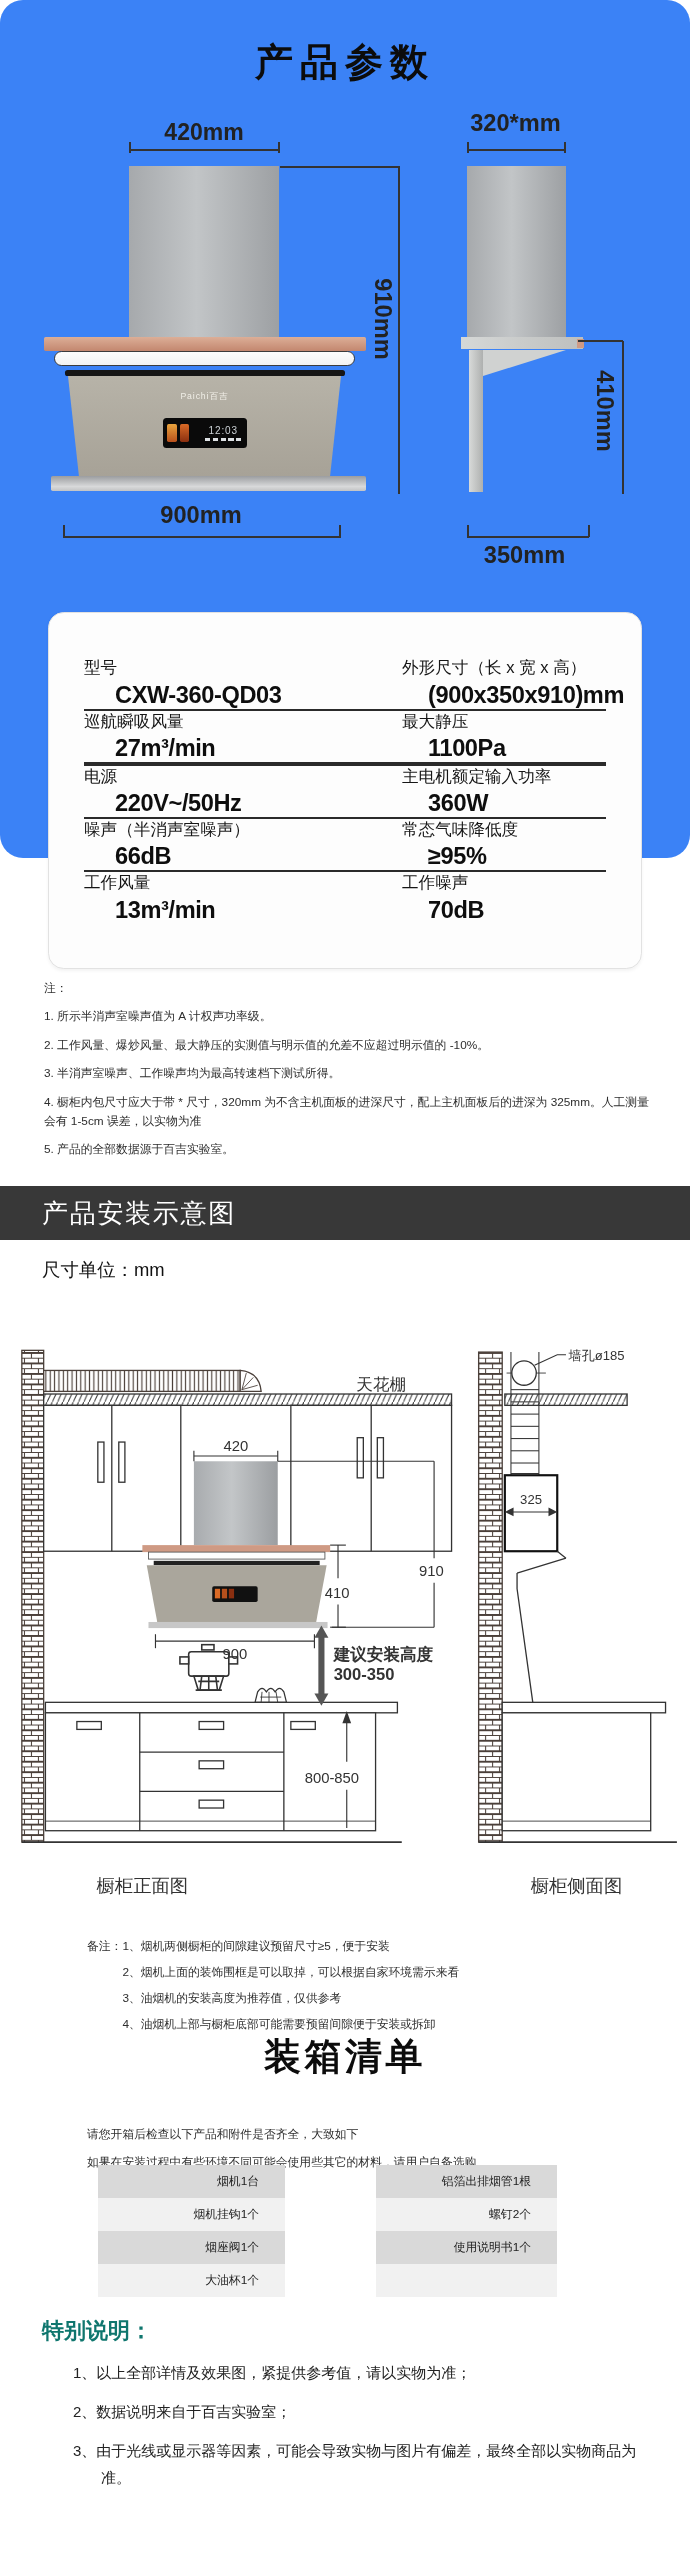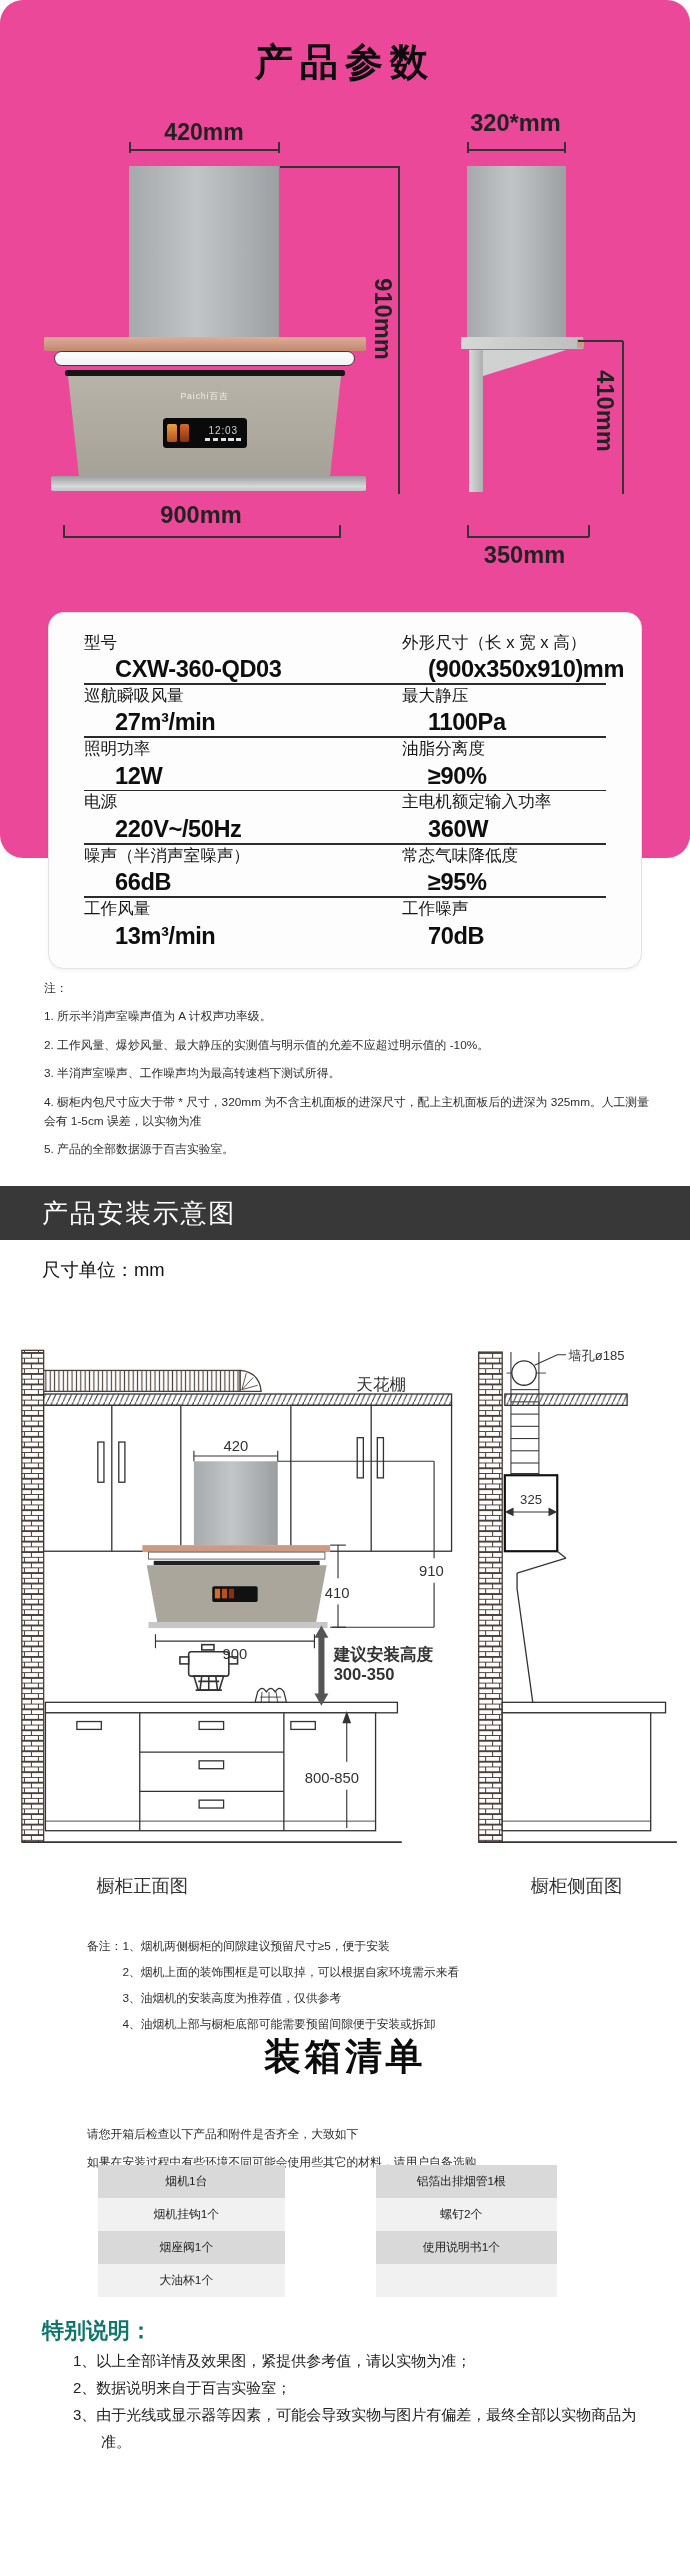--- a/index.html
+++ b/index.html
@@ -1,20 +1,20 @@
 <!DOCTYPE html>
 <html style="font-size:14px"><head>
 <meta charset="utf-8">
 <style>
   html,body{margin:0;padding:0;background:#fff;}
   #page{position:relative;width:690px;height:2576px;background:#fff;overflow:hidden;
         font-family:"Liberation Sans","DejaVu Sans",sans-serif;color:#111;}
   .abs{position:absolute;}
   
-  #sec1{left:0;top:0;width:690px;height:858px;background:#ec4899;border-radius:23px;}
+  #sec1{left:0;top:0;width:690px;height:858px;background:#3b82f6;border-radius:23px;}
   .h1{width:100%;text-align:center;font-size:38px;font-weight:bold;letter-spacing:7px;color:#0c0c0c;}
   .dimtext{font-size:23px;font-weight:bold;color:#222;text-align:center;}
   .line-h{height:1.7px;background:#333;}
   .line-v{width:1.7px;background:#333;}
   .tick-v{width:1.7px;height:10.5px;background:#333;}
   .rot90{transform:rotate(90deg);transform-origin:center center;text-align:center;}
   .chimney{background:linear-gradient(90deg,#a6a9ac 0%,#c2c5c7 45%,#9da0a3 100%);}
   
   .copper{background:linear-gradient(180deg,#dcae97 0%,#c3876f 100%);border-radius:1.7px;}
   .lightbar{background:linear-gradient(180deg,#fdfdfd,#f2f3f3);border:1.7px solid #3c3c3c;border-radius:7.9px;}
@@ -58,29 +58,29 @@
   
   svg text{font-family:"Liberation Sans","DejaVu Sans",sans-serif;fill:#333;}
   
   #remarks{left:87px;top:1933px;display:flex;font-size:11.8px;color:#2e2e2e;}
   #remarks .rl{white-space:nowrap;line-height:26px;}
   #remarks .ri div{line-height:26px;}
   
   .h2{width:100%;text-align:center;font-size:37px;font-weight:bold;letter-spacing:3.5px;color:#0c0c0c;}
   #packintro{left:87px;top:2120px;width:542px;font-size:11.8px;color:#2e2e2e;line-height:28px;}
   .ptable{width:187px;display:flex;flex-direction:column;}
-  .prow{height:33px;display:flex;align-items:center;justify-content:center;font-size:11.8px;color:#222;}
+  .prow{height:33px;display:flex;align-items:center;justify-content:flex-end;font-size:11.8px;color:#222;}
   .prow:nth-child(odd){background:#d9d9d9;}
   .prow:nth-child(even){background:#f1f1f1;}
   .pname{padding-left:15.7px;}
   .pqty{padding-right:26px;}
   
   #special-h{left:42px;top:2316px;font-size:22px;font-weight:bold;color:#0f766e;}
   #special-items{left:73px;top:2347px;width:585px;font-size:15px;color:#222;line-height:27px;}
-  #special-items div{padding-left:28px;text-indent:-28px;}
+  #special-items div{padding-left:28px;text-indent:-28px;margin-top:12px;}
 </style>
 </head>
 <body>
 
 <div id="page">
 
   <div class="abs" id="sec1">
     <div class="abs h1" style="top:37px;">产品参数</div>
 
     <div class="abs dimtext" style="left:129px;top:119px;width:150px;">420mm</div>
@@ -156,30 +156,20 @@
         <div class="sleft">
             <div class="scell-label">巡航瞬吸风量</div>
             <div class="scell-value">27m³/min</div>
           </div>
         <div class="sright">
             <div class="scell-label">最大静压</div>
             <div class="scell-value">1100Pa</div>
           </div>
       </div>
       <div class="sdivider"></div>
-      <div class="srow">
-        <div class="sleft">
-            <div class="scell-label">照明功率</div>
-            <div class="scell-value">12W</div>
-          </div>
-        <div class="sright">
-            <div class="scell-label">油脂分离度</div>
-            <div class="scell-value">≥90%</div>
-          </div>
-      </div>
       <div class="sdivider"></div>
       <div class="srow">
         <div class="sleft">
             <div class="scell-label">电源</div>
             <div class="scell-value">220V~/50Hz</div>
           </div>
         <div class="sright">
             <div class="scell-label">主电机额定输入功率</div>
             <div class="scell-value">360W</div>
           </div>

